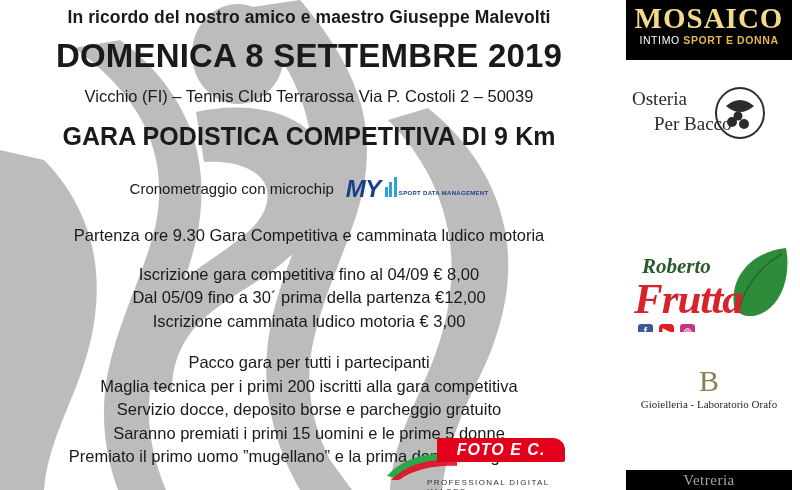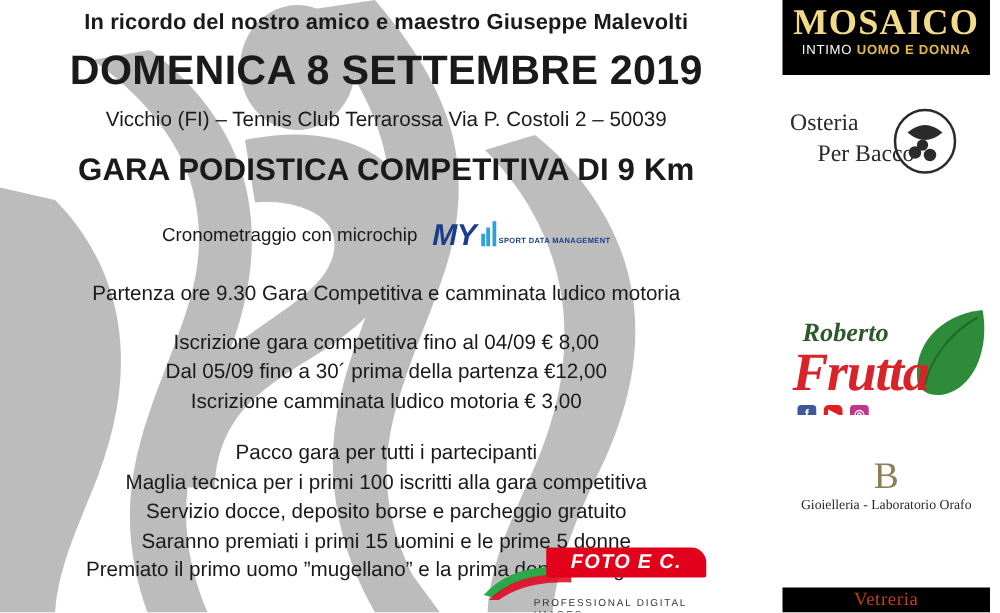--- a/index.html
+++ b/index.html
@@ -377,21 +377,21 @@
     margin-top: 2px;
   }
   
   .last {
     top: 470px;
     height: 20px;
     background: #000;
   }
   .last-txt {
     text-align: center;
-    color: #c2410c;
+    color: #a3a3a3;
     font-family: "Liberation Serif", serif;
     font-size: 15px;
     line-height: 20px;
     letter-spacing: 0.5px;
   }
 </style>
 </head>
 <body>
 
 <div class="poster">
@@ -433,42 +433,42 @@
     <div class="line start">Partenza ore 9.30 Gara Competitiva e camminata ludico motoria</div>
 
     <div class="fees">
       <div class="line">Iscrizione gara competitiva fino al 04/09 € 8,00</div>
       <div class="line">Dal 05/09 fino a 30´ prima della partenza €12,00</div>
       <div class="line">Iscrizione camminata ludico motoria € 3,00</div>
     </div>
 
     <div class="details">
       <div class="line">Pacco gara per tutti i partecipanti</div>
-      <div class="line">Maglia tecnica per i primi 100 iscritti alla gara competitiva</div>
+      <div class="line">Maglia tecnica per i primi 200 iscritti alla gara competitiva</div>
       <div class="line">Servizio docce, deposito borse e parcheggio gratuito</div>
       <div class="line">Saranno premiati i primi 15 uomini e le prime 5 donne</div>
       <div class="line">Premiato il primo uomo ”mugellano” e la prima donna ”mugellana”</div>
     </div>
 
   </div>
 
   <div class="foto-logo">
     <svg class="foto-swoosh" viewBox="0 0 80 30">
       <path d="M2 26 C 18 8, 40 2, 70 4 L 70 10 C 44 9, 24 14, 10 28 Z" fill="#2aa84a"></path>
       <path d="M6 30 C 22 14, 44 8, 72 10 L 72 16 C 48 15, 28 20, 14 30 Z" fill="#e2001a" opacity="0.85"></path>
     </svg>
     <div class="foto-banner">FOTO E C.</div>
     <div class="foto-sub">PROFESSIONAL DIGITAL IMAGES</div>
   </div>
 
   <div class="sidebar">
 
     <div class="spon mosaico">
       <div class="mosaico-title">MOSAICO</div>
-      <div class="mosaico-l2"><span>INTIMO </span><b>UOMO E DONNA</b></div>
+      <div class="mosaico-l2"><span>INTIMO </span><b>SPORT E DONNA</b></div>
     </div>
 
     <div class="spon osteria">
       <div class="ost-name">Osteria</div>
       <div class="ost-name2">Per Bacco</div>
       <svg class="ost-mask" viewBox="0 0 56 54">
         <ellipse cx="28" cy="27" rx="24" ry="25" fill="none" stroke="#2b2b2b" stroke-width="2"></ellipse>
         <path d="M14 20 Q 28 8 42 20 Q 28 32 14 20 Z" fill="#2b2b2b"></path>
         <circle cx="20" cy="36" r="5" fill="#2b2b2b"></circle>
         <circle cx="32" cy="38" r="5" fill="#2b2b2b"></circle>

